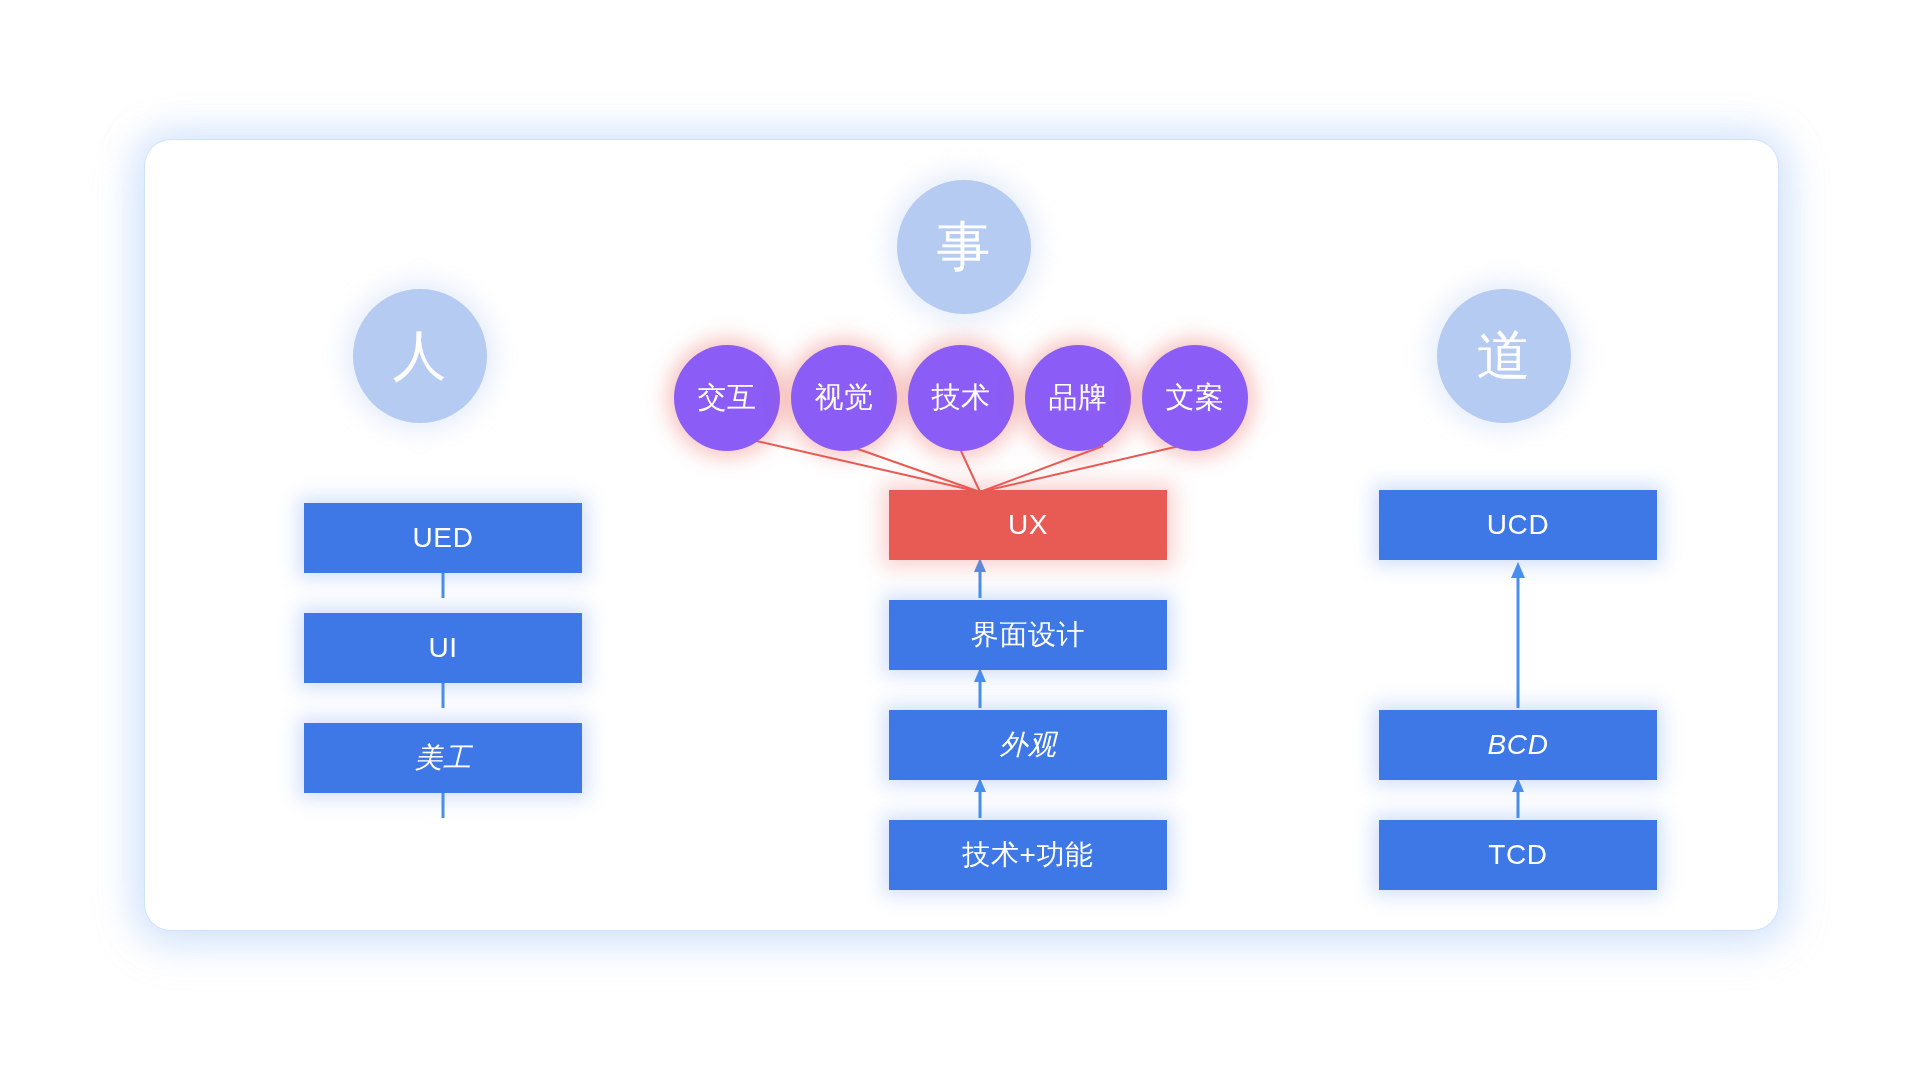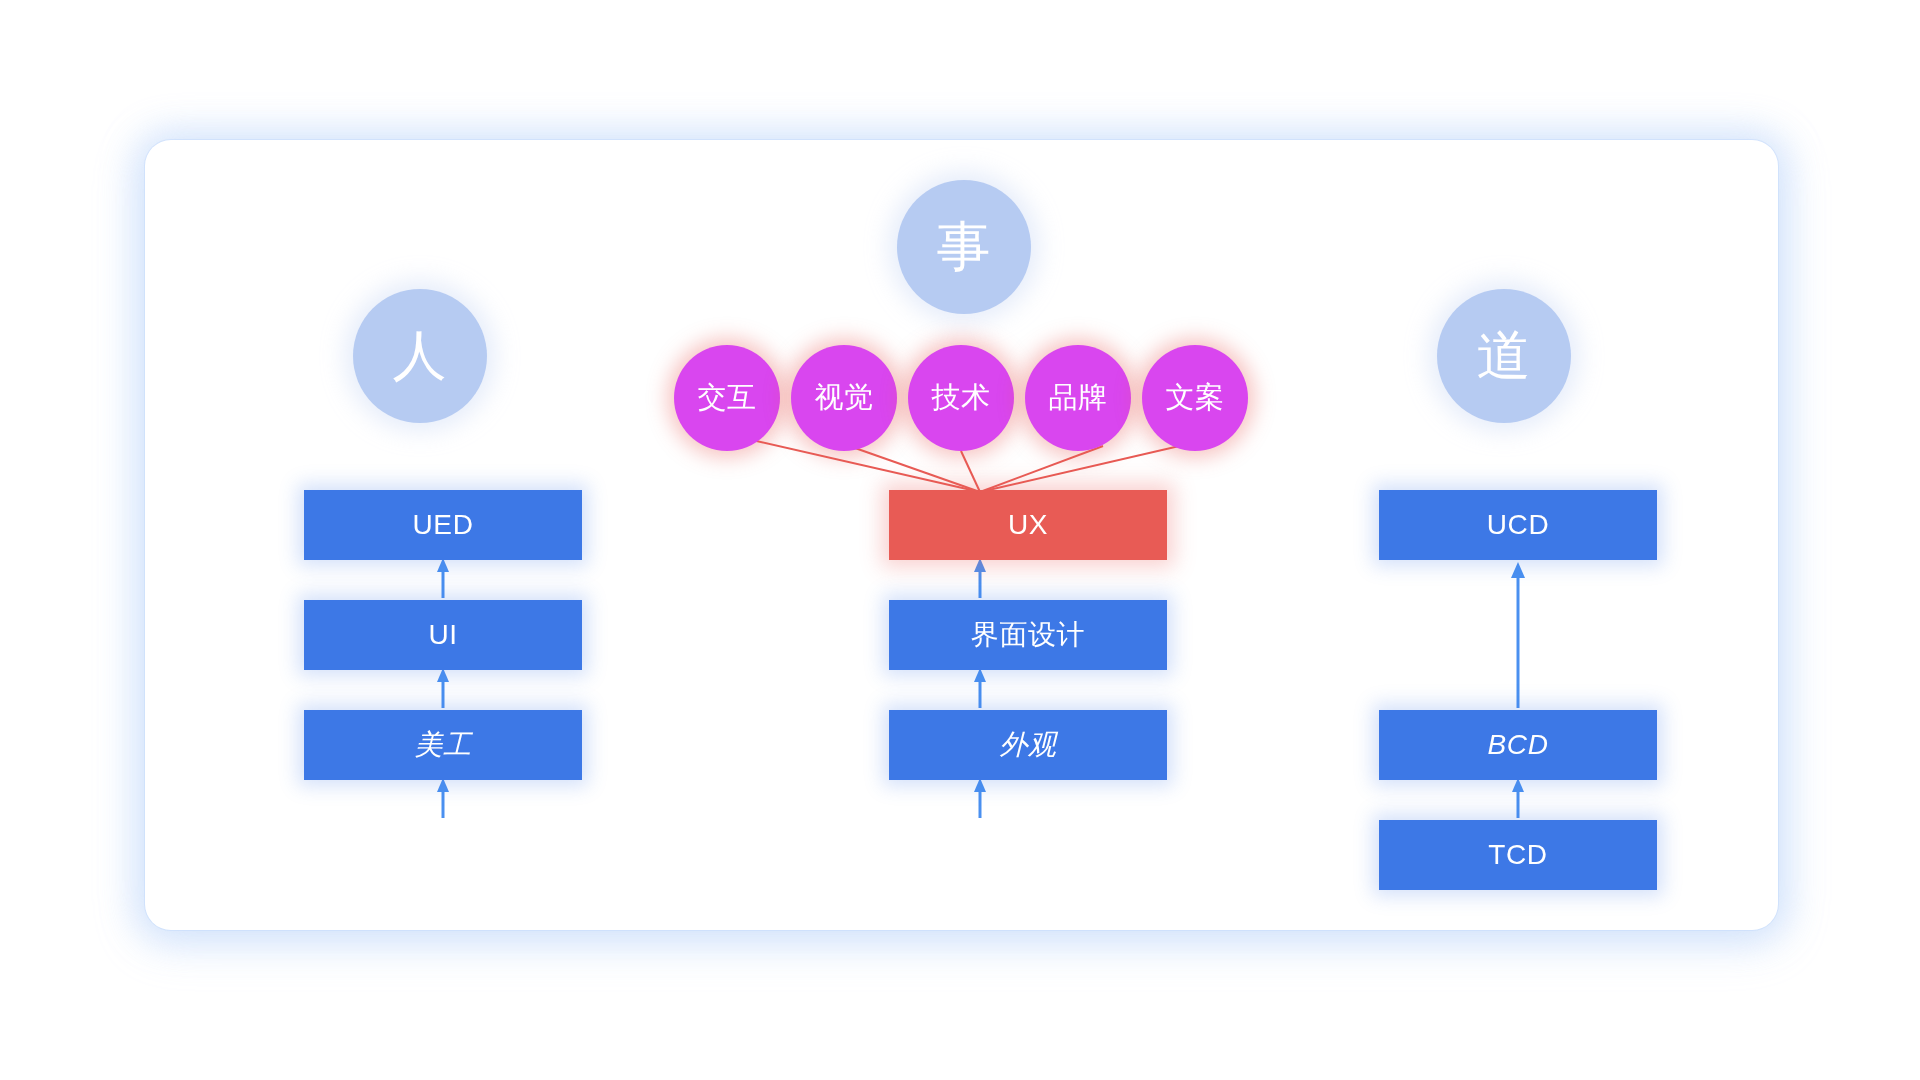--- a/index.html
+++ b/index.html
@@ -53,21 +53,21 @@
   .concept-shi  { left: 897px; top: 180px; width: 134px; height: 134px; }
   .concept-dao  { left: 1437px; top: 289px; width: 134px; height: 134px; }
 
   
   .facet {
     position: absolute;
     top: 345px;
     width: 106px;
     height: 106px;
     border-radius: 50%;
-    background: #d946ef;
+    background: #8b5cf6;
     color: #ffffff;
     display: flex;
     align-items: center;
     justify-content: center;
     font-size: 29px;
     font-weight: 300;
     letter-spacing: 0.5px;
     box-shadow: 0 0 20px 7px rgba(232, 91, 85, 0.35);
   }
 
@@ -95,21 +95,21 @@
     letter-spacing: 0.6px;
     background: #3d78e6;
     box-shadow: 0 0 18px 6px rgba(61, 120, 230, 0.22);
   }
   .box.accent {
     background: #e85b55;
     box-shadow: 0 0 20px 7px rgba(232, 91, 85, 0.28);
   }
 
   
-  .col-left   { left: 304px; }
+  .col-left   { left: 304px; margin-top: 13px; }
   .col-mid    { left: 841px; margin-left: 48px; }
   .col-right  { left: 1379px; text-align: center; }
 
   
   .row-1 { top: 490px; }
   .row-2 { top: 600px; }
   .row-3 { top: 710px; font-style: italic; }
   .row-4 { top: 820px; }
 </style>
 </head>
@@ -190,20 +190,23 @@
 
   <div class="box accent col-mid row-1">
     <span>UX</span>
   </div>
   <div class="box col-mid row-2">
     <span>界面设计</span>
   </div>
   <div class="box col-mid row-3">
     <span>外观</span>
   </div>
+  <div class="box col-mid row-4">
+    <span>技术+功能</span>
+  </div>
 
   <div class="box col-right row-1">
     <span>UCD</span>
   </div>
   <div class="box col-right row-3">
     <span>BCD</span>
   </div>
   <div class="box col-right row-4">
     <span>TCD</span>
   </div>

